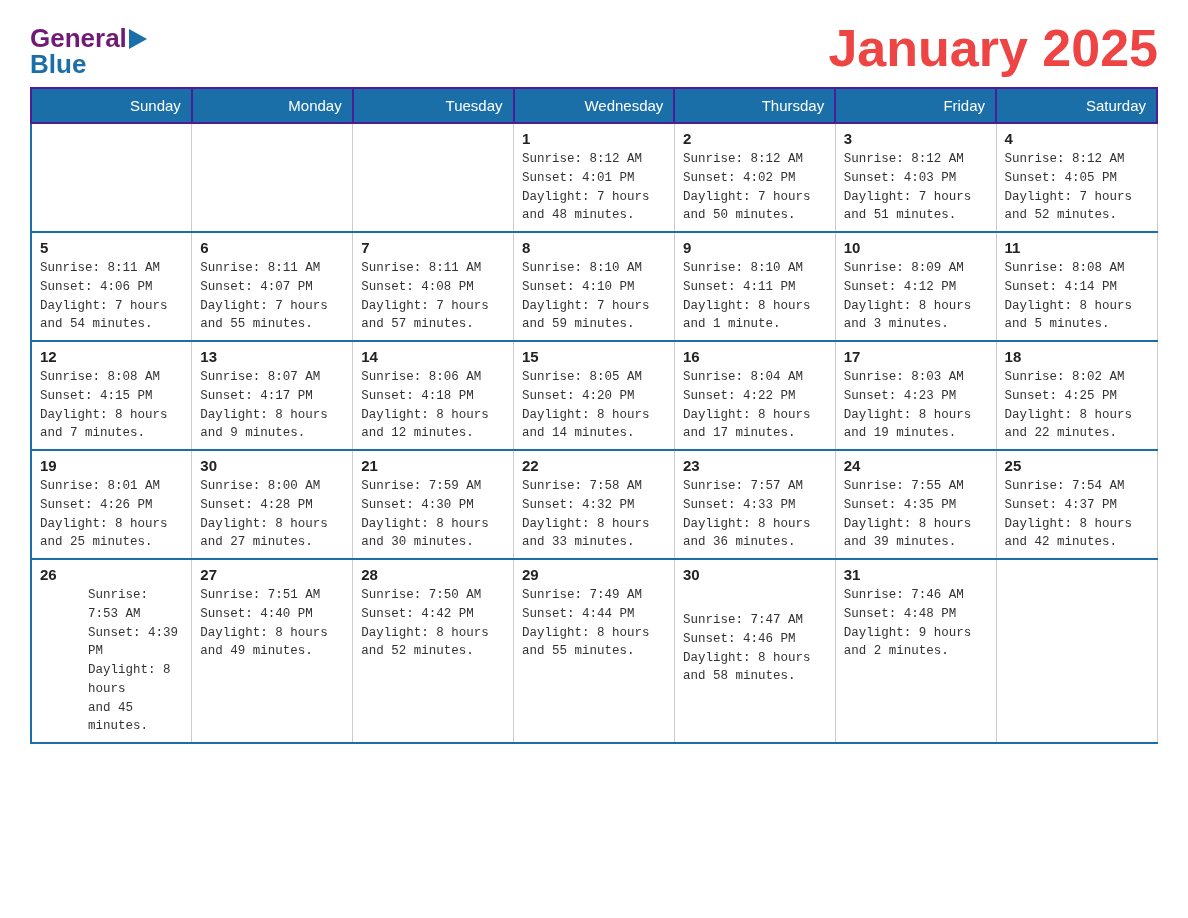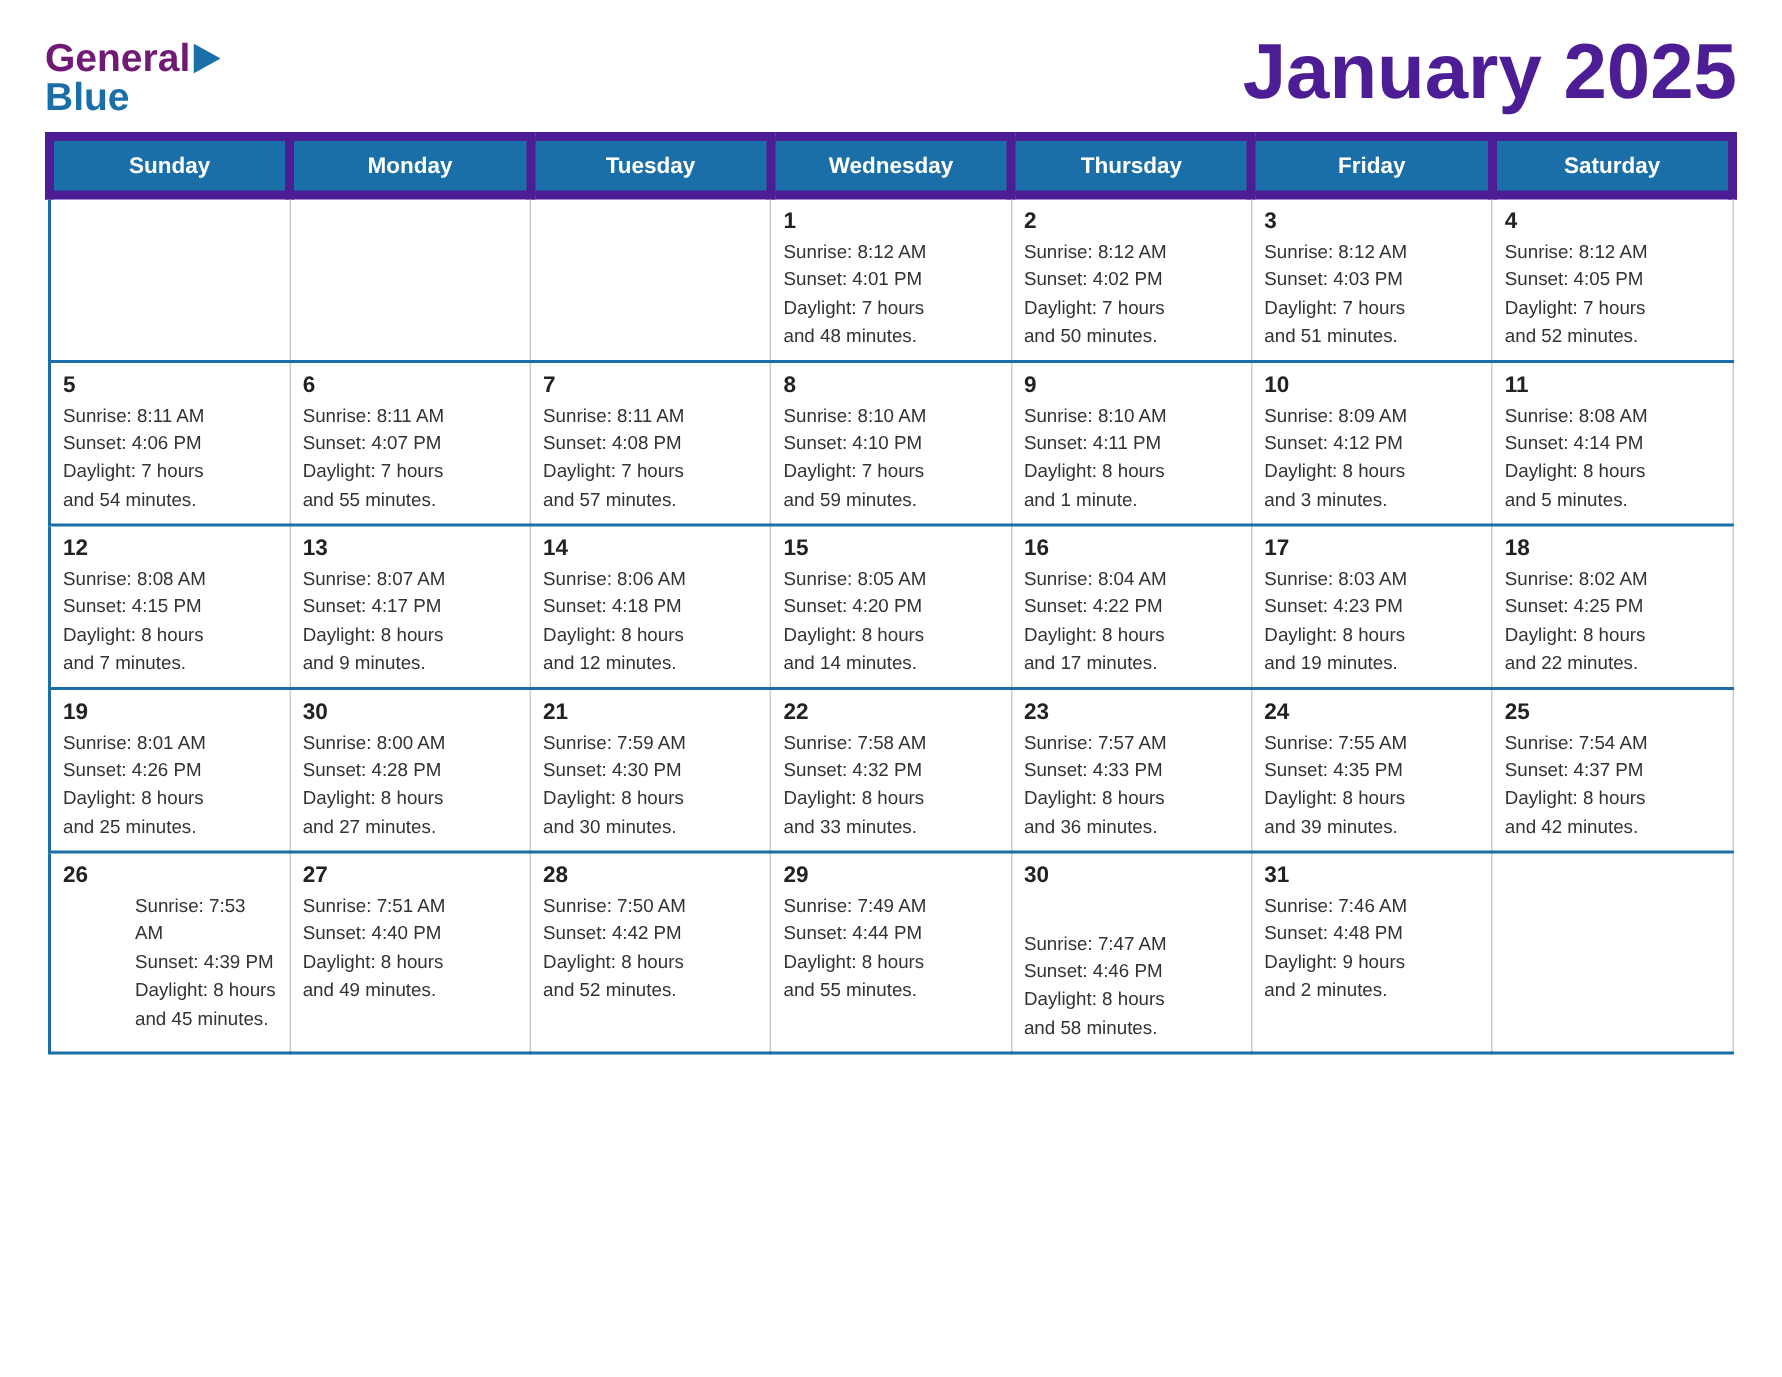--- a/index.html
+++ b/index.html
@@ -38,44 +38,44 @@
       line-height: 1;
     }
 
     .title-area {
       text-align: right;
     }
 
     .main-title {
       font-size: 52px;
       font-weight: bold;
-      color: #4c1d95;
+      color: #ef4444;
       line-height: 1.1;
     }
 
     .subtitle {
       font-size: 20px;
       color: #444;
       margin-top: 4px;
     }
 
     .calendar {
       width: 100%;
       border-collapse: collapse;
       margin-top: 10px;
     }
 
     .calendar thead tr th {
       background-color: #1a6fa8;
       color: #fff;
       font-size: 15px;
-      font-weight: bold;
+      font-weight: normal;
       padding: 8px 10px;
-      text-align: center;
-      border: 6px solid #4c1d95;
+      text-align: right;
+      border: 2px solid #4c1d95;
     }
 
     .calendar tbody tr td {
       border: 1px solid #ccc;
       vertical-align: top;
       padding: 6px 8px;
       width: calc(100% / 7);
       min-height: 100px;
       font-size: 13px;
       color: #333;
@@ -91,20 +91,21 @@
       font-weight: bold;
       color: #222;
       display: block;
       margin-bottom: 3px;
     }
 
     .day-info {
       font-size: 12.5px;
       color: #333;
       line-height: 1.5;
+      font-family: Liberation Mono, monospace;
     }
 
     .empty-cell {
       background: #f9f9f9;
     }
 
     .calendar tbody tr {
       border-bottom: 2px solid #1a6fa8;
     }
   </style>

